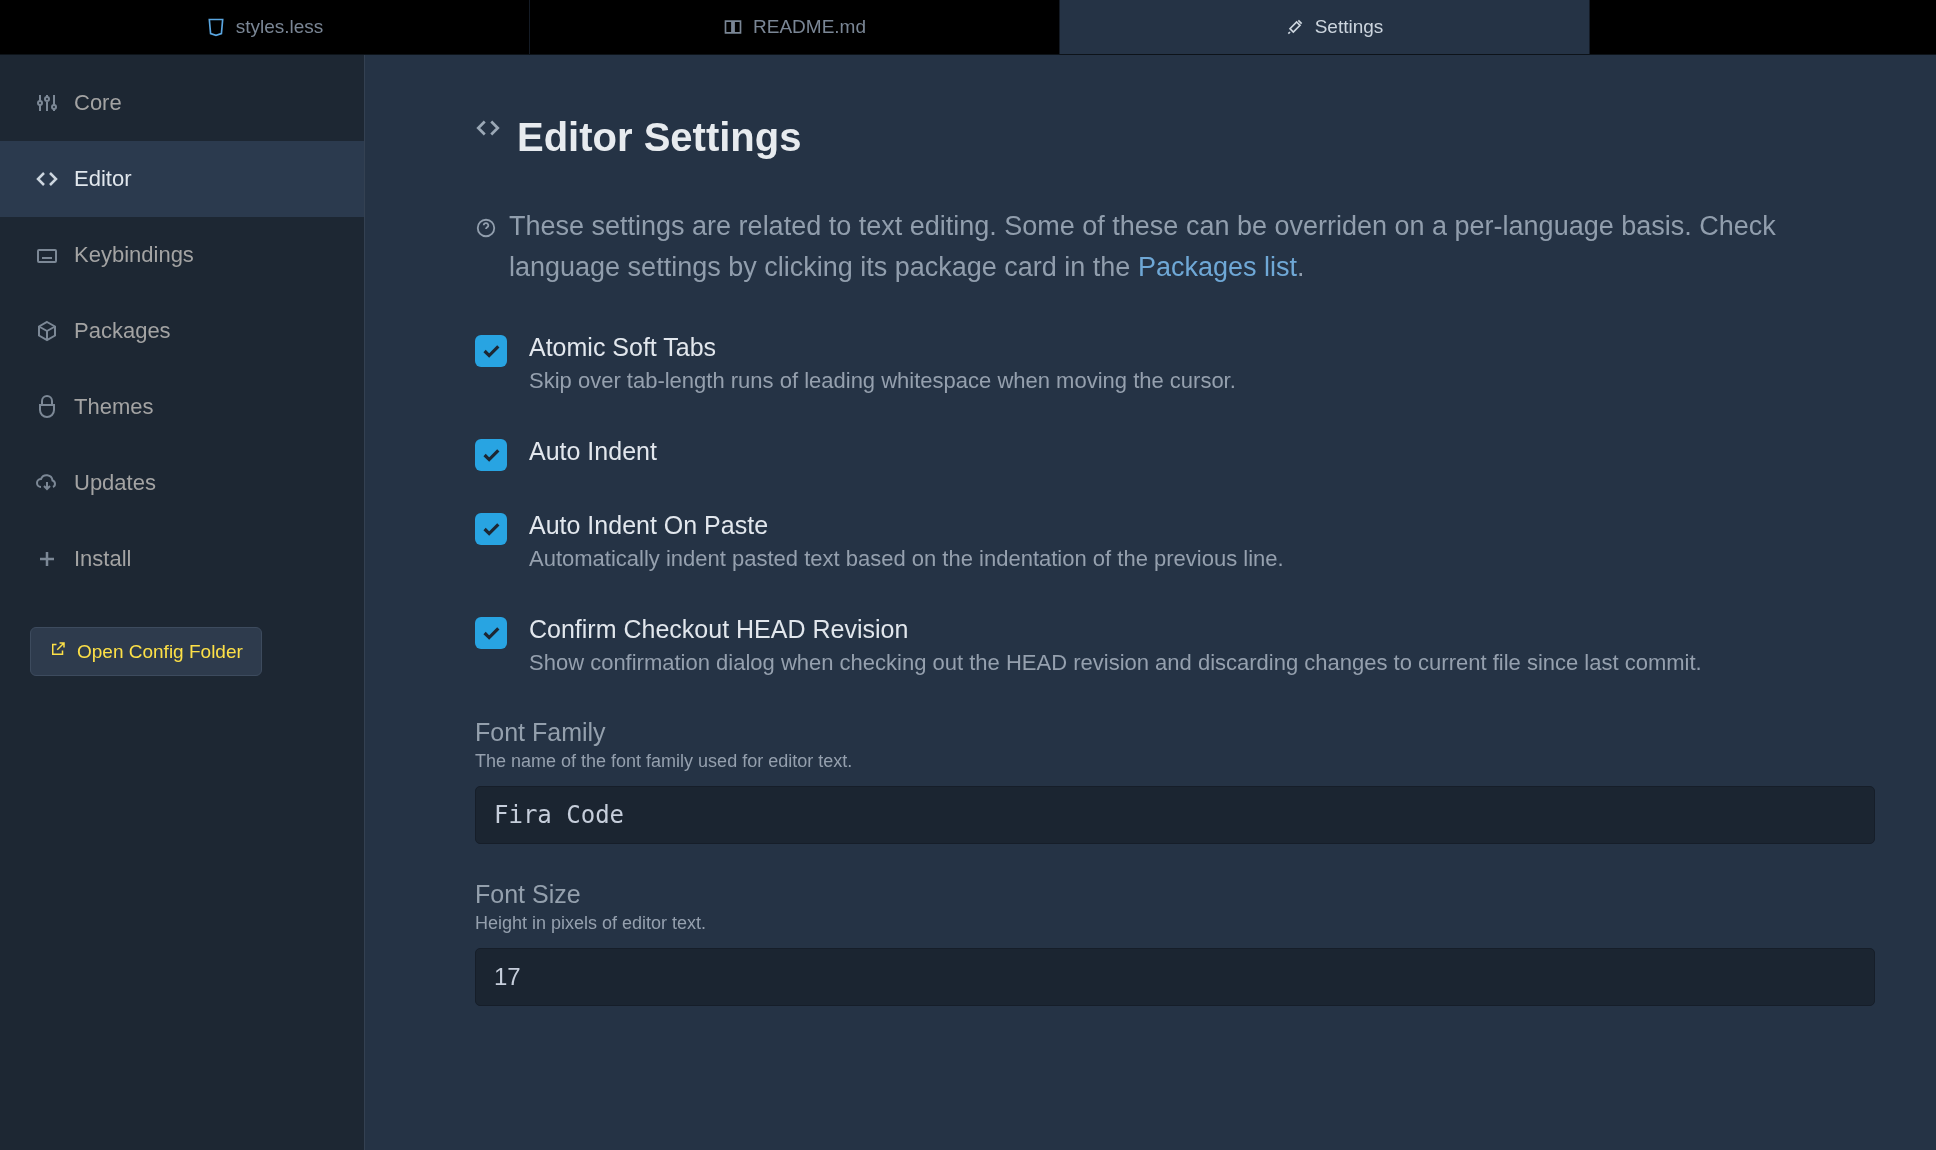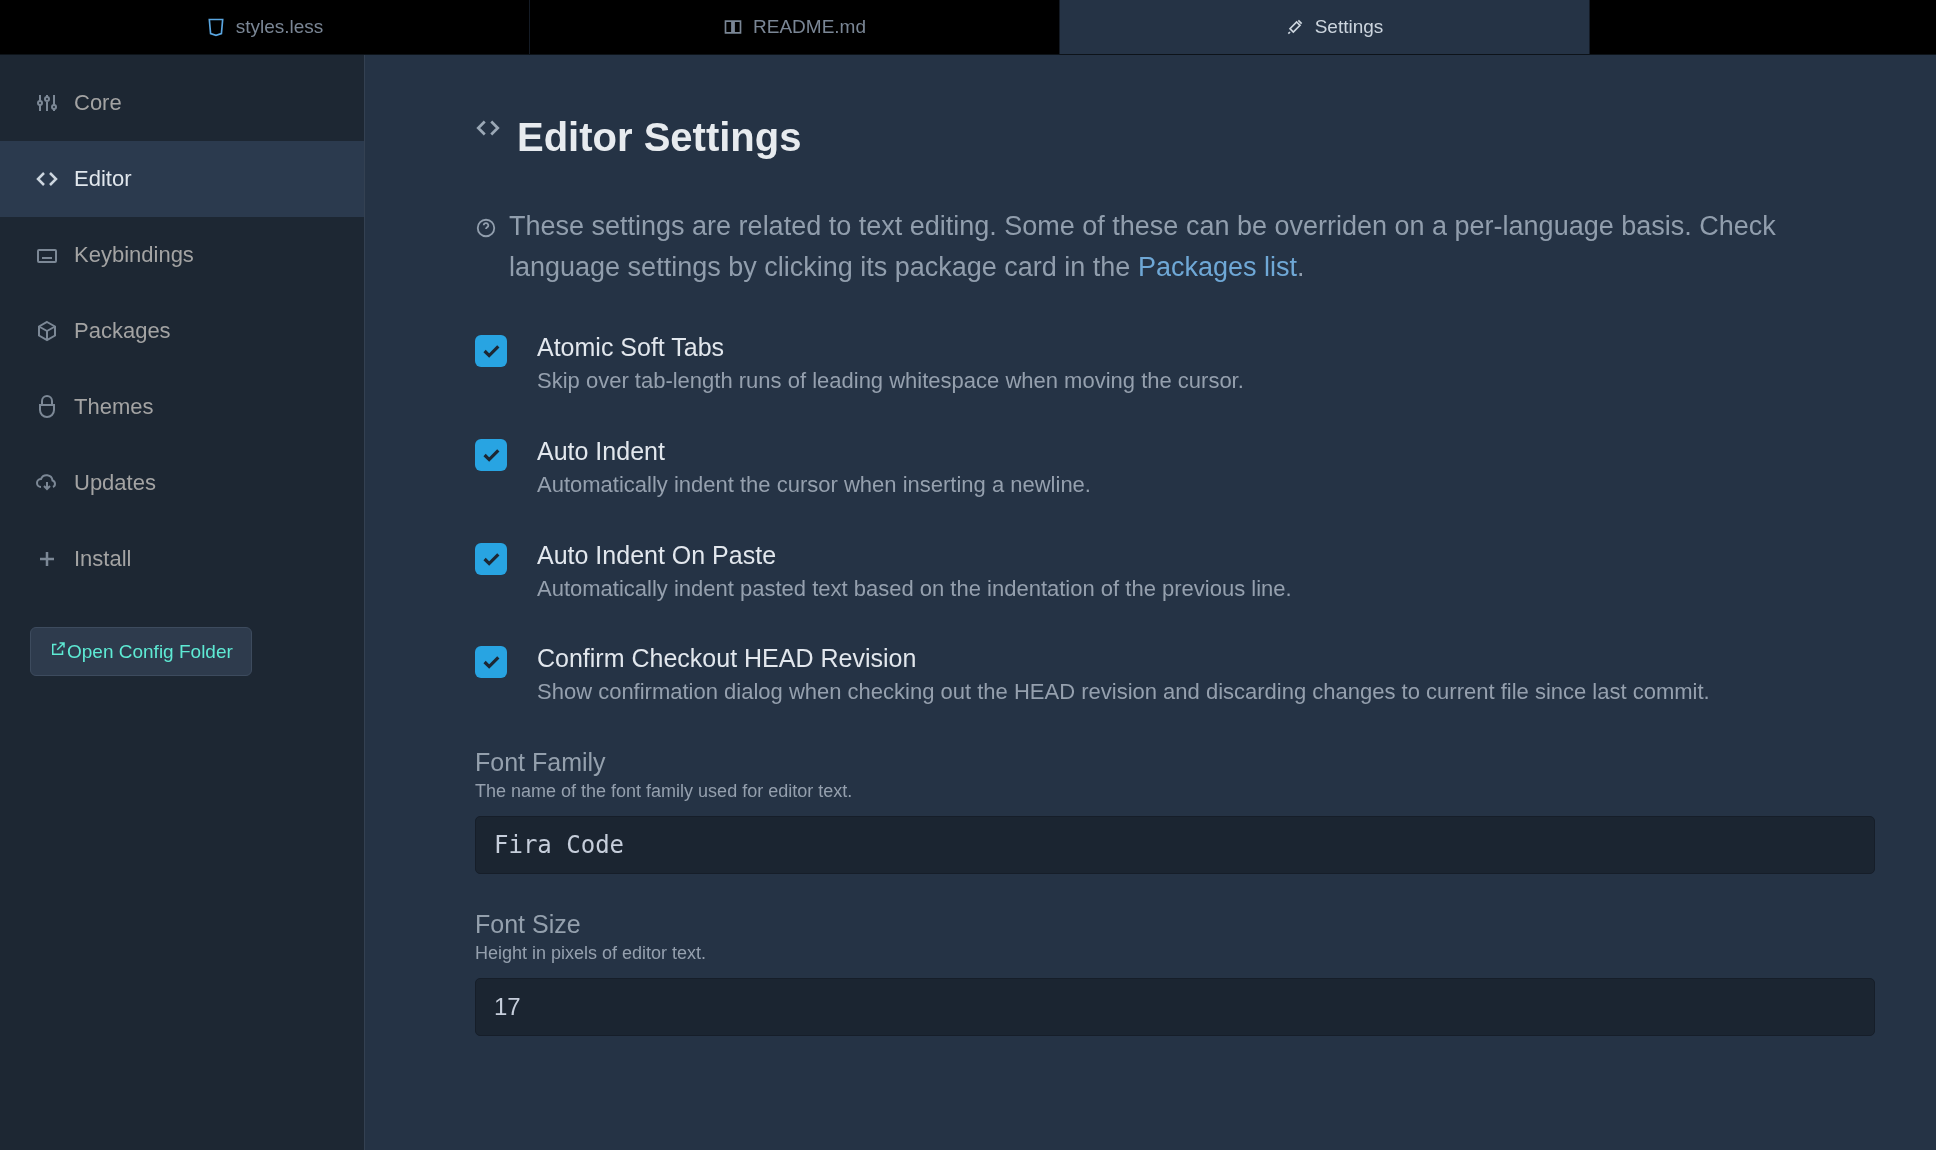--- a/index.html
+++ b/index.html
@@ -78,23 +78,24 @@
       color: #7c8896;
     }
     .sidebar-item.active .icon { color: #cdd6df; }
     .sidebar-item .icon svg { width: 24px; height: 24px; }
     .sidebar-button-wrap {
       padding: 30px 30px 0;
     }
     .sidebar-button {
       display: inline-flex;
       align-items: center;
+      gap: 10px;
       background: #2e3b4d;
       border: 1px solid #3d4b5e;
-      color: #5eead4;
+      color: #fde047;
       padding: 12px 18px;
       border-radius: 6px;
       font-size: 19px;
       cursor: pointer;
     }
     .sidebar-button .icon svg { width: 18px; height: 18px; }
     .main {
       flex: 1;
       background: #253345;
       padding: 60px 0 40px 0;
@@ -128,21 +129,21 @@
       font-size: 27px;
       line-height: 1.5;
       margin-bottom: 46px;
     }
     .note .icon { margin-top: 4px; }
     .note .icon svg { width: 22px; height: 22px; }
     .note a { color: #6fa8d6; text-decoration: none; }
     .setting {
       display: flex;
       align-items: flex-start;
-      gap: 30px;
+      gap: 22px;
       margin-bottom: 40px;
     }
     .checkbox {
       width: 32px;
       height: 32px;
       border-radius: 6px;
       background: #28a4e2;
       display: flex;
       align-items: center;
       justify-content: center;
@@ -337,21 +338,20 @@
       </div>
 
       <div class="setting">
         <div class="checkbox">
           <svg viewBox="0 0 24 24" fill="none" stroke="#1d2733" stroke-width="3.5">
               <path d="M5 12l5 5L20 7"></path>
             </svg>
         </div>
         <div class="setting-text">
           <div class="setting-label">Auto Indent</div>
-          <div class="setting-desc">Automatically indent the cursor when inserting a newline.</div>
         </div>
       </div>
 
       <div class="setting">
         <div class="checkbox">
           <svg viewBox="0 0 24 24" fill="none" stroke="#1d2733" stroke-width="3.5">
               <path d="M5 12l5 5L20 7"></path>
             </svg>
         </div>
         <div class="setting-text">

